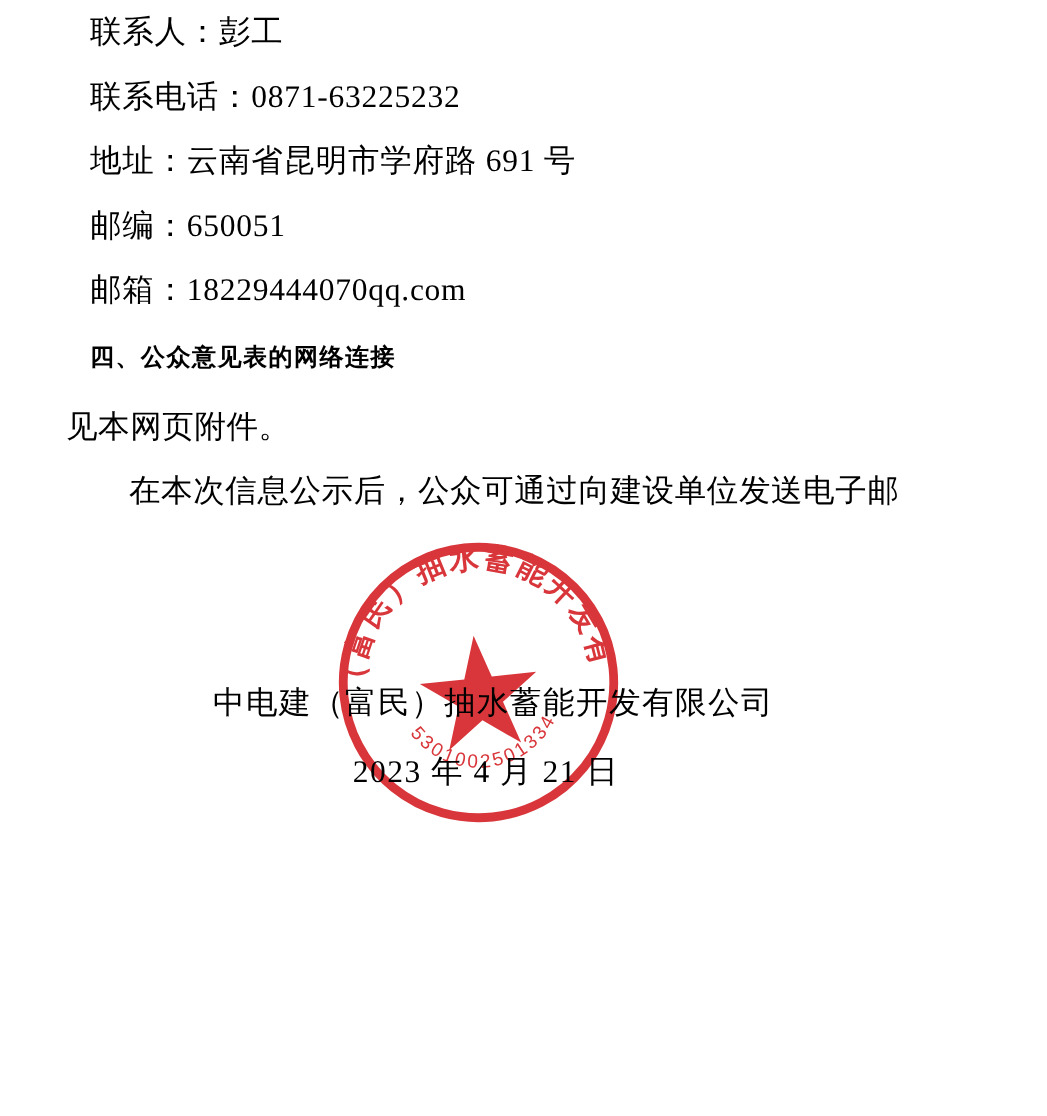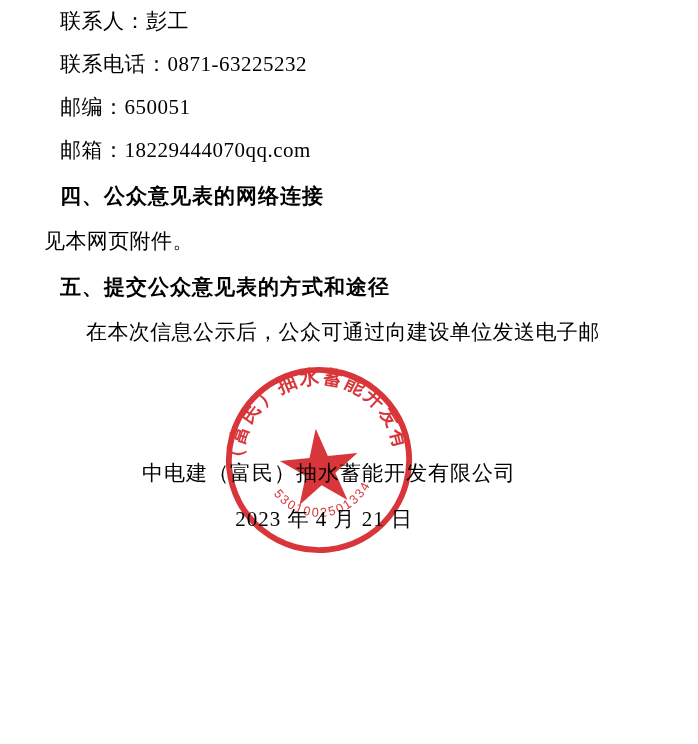--- a/index.html
+++ b/index.html
@@ -25,21 +25,21 @@
   .line {
     font-size: 21px;
     line-height: 43px;
     white-space: pre;
     letter-spacing: 0.5px;
   }
   .contact-line {
     padding-left: 16px;
   }
   .heading {
-    font-size: 21px;
+    font-size: 16px;
     line-height: 48px;
     font-weight: bold;
     padding-left: 16px;
     letter-spacing: 1px;
     white-space: pre;
   }
   .body-line {
     font-size: 21px;
     line-height: 43px;
     letter-spacing: 0.4px;
@@ -85,28 +85,28 @@
   .seal svg { display: block; }
 </style>
 </head>
 <body>
 
 <div class="page">
 
   <div>
     <div class="line contact-line">联系人：彭工</div>
     <div class="line contact-line">联系电话：0871-63225232</div>
+    <div class="line contact-line">地址：云南省昆明市学府路 691 号</div>
     <div class="line contact-line">邮编：650051</div>
     <div class="line contact-line">邮箱：18229444070qq.com</div>
   </div>
 
   <div class="heading">四、公众意见表的网络连接</div>
   <div class="body-line">见本网页附件。</div>
 
-  <div class="heading">五、提交公众意见表的方式和途径</div>
 
   <div class="para-block">
     <div class="body-line indent">在本次信息公示后，公众可通过向建设单位发送电子邮</div>
   </div>
 
   <div class="sign-area">
 
     <div class="seal">
       <svg viewBox="0 0 200 200" width="196" height="196" aria-hidden="true">
         <defs>

